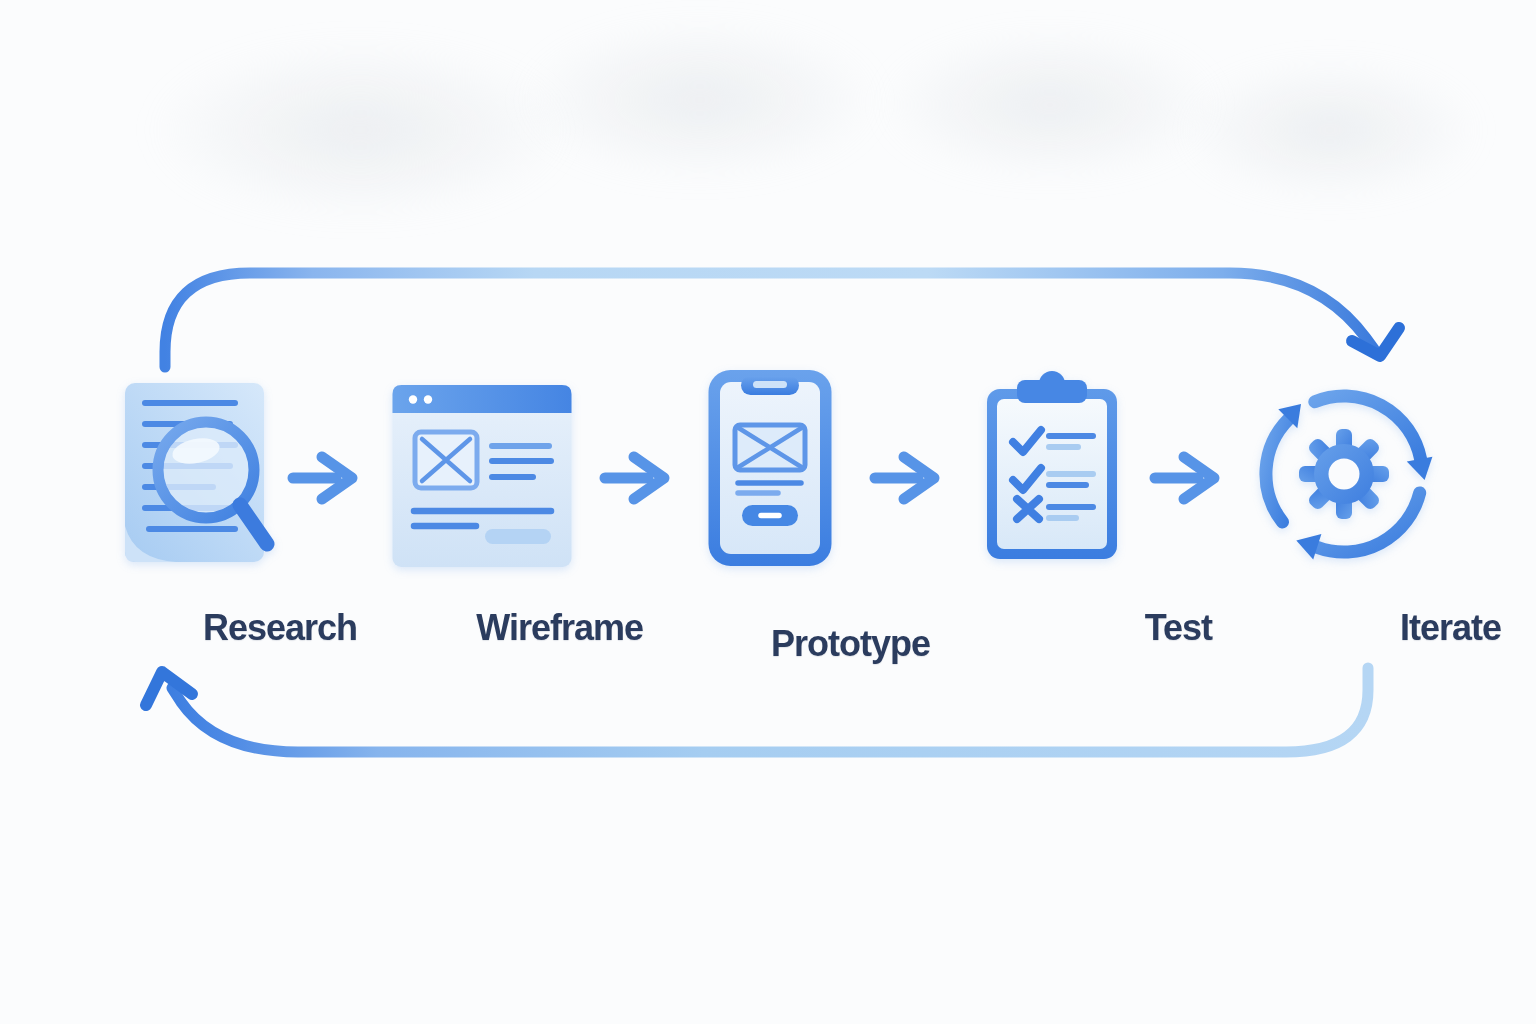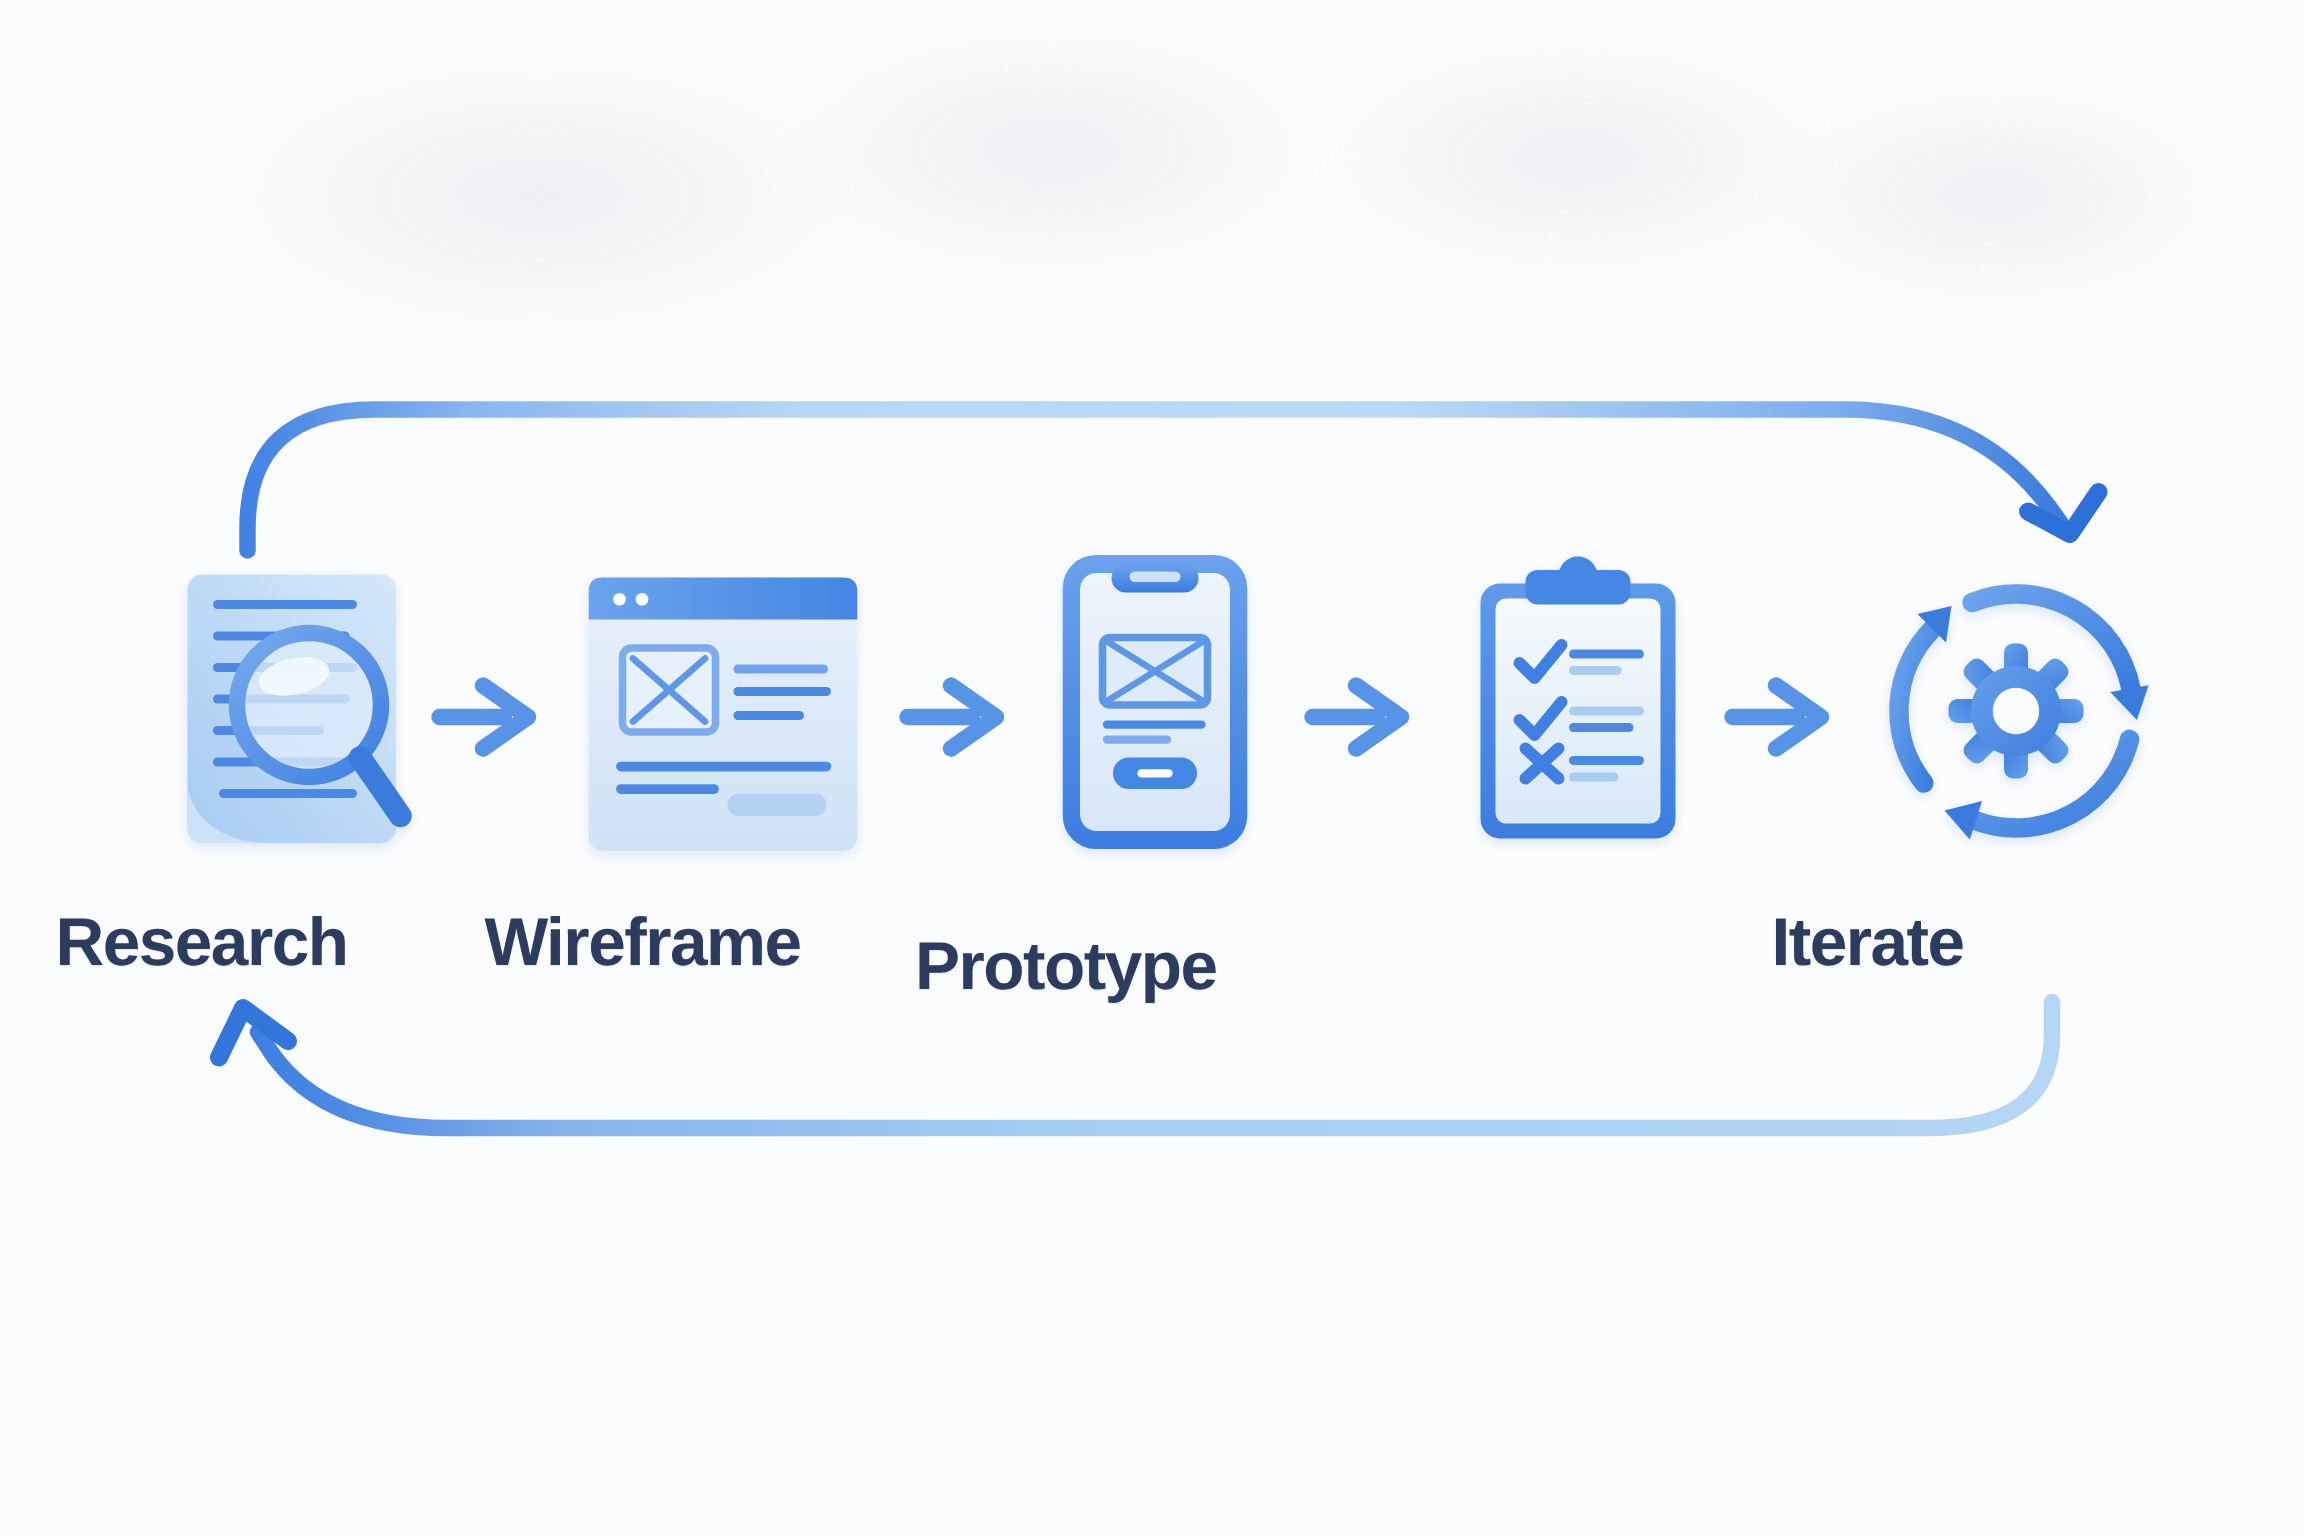--- a/index.html
+++ b/index.html
@@ -10,22 +10,22 @@
   }
   .bg-blob{
     position:absolute;border-radius:50%;
     background:radial-gradient(closest-side, rgba(222,226,230,0.5), rgba(222,226,230,0));
     filter:blur(14px);pointer-events:none;
   }
   .loop-svg, .icon-svg, .flow-arrow-svg{position:absolute;display:block;}
   .icon-svg{filter:drop-shadow(0 3px 4px rgba(74,140,230,0.18));}
   .stage-label{
     position:absolute;top:600px;width:320px;height:56px;
-    text-align:left;line-height:56px;
-    font-size:45px;font-weight:700;letter-spacing:-1px;color:#2b3c5e;
+    text-align:right;line-height:56px;
+    font-size:36px;font-weight:700;letter-spacing:-1px;color:#2b3c5e;
     text-shadow:0 1px 1px rgba(43,60,94,0.12);
   }
 </style>
 </head>
 <body>
 
 <div class="canvas">
 
   <div class="bg-blob" style="left:150px;top:40px;width:420px;height:180px;"></div>
   <div class="bg-blob" style="left:520px;top:20px;width:360px;height:160px;"></div>
@@ -239,15 +239,16 @@
   <svg class="flow-arrow-svg" style="left:1148px;top:448px;" width="80" height="60" viewBox="0 0 80 60">
     <g fill="none" stroke="#5794e7" stroke-width="11" stroke-linecap="round" stroke-linejoin="round">
       <line x1="7" y1="30" x2="50" y2="30"></line>
         <path d="M 36,9 L 66,30 L 36,51"></path>
     </g>
   </svg>
 
   <div class="stage-label" style="left:37px;">Research</div>
   <div class="stage-label" style="left:323px;">Wireframe</div>
   <div class="stage-label" style="left:610px;margin-top:16px;">Prototype</div>
+  <div class="stage-label" style="left:892px;">Test</div>
   <div class="stage-label" style="left:1181px;">Iterate</div>
 
 </div>
 
 </body></html>

